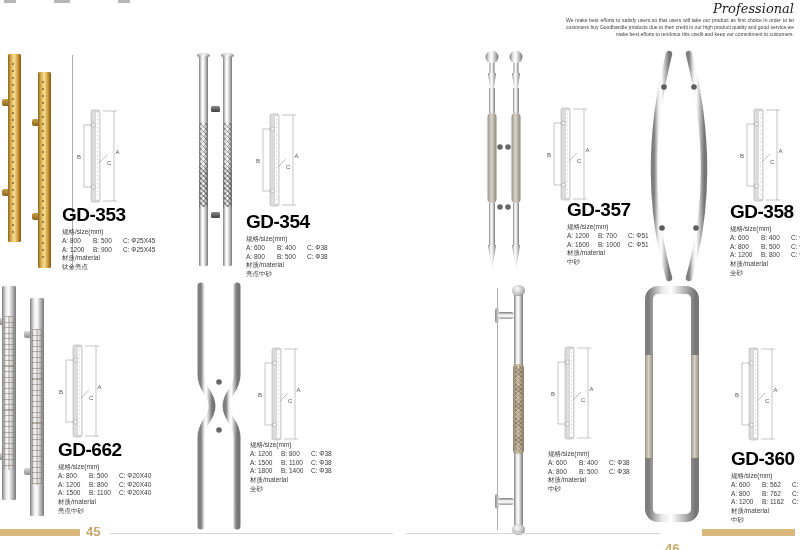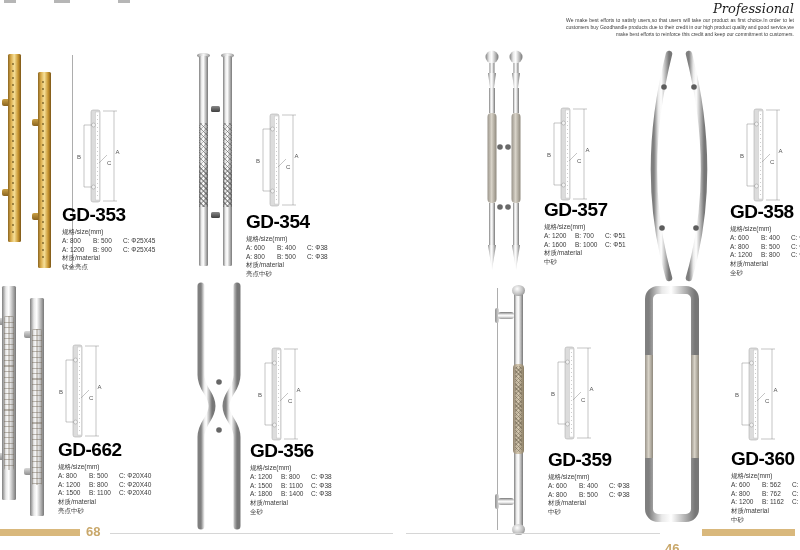--- a/index.html
+++ b/index.html
@@ -229,21 +229,21 @@
     <line x1="38" y1="4" x2="38" y2="94" stroke="#8a8a8a" stroke-width="0.5"></line>
     <line x1="8" y1="18" x2="16" y2="18" stroke="#8a8a8a" stroke-width="0.5"></line>
     <line x1="8" y1="80" x2="16" y2="80" stroke="#8a8a8a" stroke-width="0.5"></line>
     <line x1="8" y1="18" x2="8" y2="80" stroke="#8a8a8a" stroke-width="0.5"></line>
     <line x1="23" y1="56" x2="31" y2="48" stroke="#8a8a8a" stroke-width="0.5"></line>
     <text x="39.5" y="47" font-size="6" fill="#555">A</text>
     <text x="1" y="52" font-size="6" fill="#555">B</text>
     <text x="31" y="58" font-size="6" fill="#555">C</text>
   </svg>
 </div>
-  <div class="cell-text" style="left:544px;top:200px">
+  <div class="cell-text" style="left:567px;top:200px">
     <div class="product-title">GD-357</div>
     <div class="spec-label">规格/size(mm)</div>
     <div class="spec-row">
       <span class="col-a">A: 1200</span>
       <span class="col-b">B: 700</span>
       <span class="col-c">C: Φ51</span>
     </div>
     <div class="spec-row">
       <span class="col-a">A: 1600</span>
       <span class="col-b">B: 1000</span>
@@ -378,21 +378,20 @@
     <line x1="8" y1="18" x2="16" y2="18" stroke="#8a8a8a" stroke-width="0.5"></line>
     <line x1="8" y1="80" x2="16" y2="80" stroke="#8a8a8a" stroke-width="0.5"></line>
     <line x1="8" y1="18" x2="8" y2="80" stroke="#8a8a8a" stroke-width="0.5"></line>
     <line x1="23" y1="56" x2="31" y2="48" stroke="#8a8a8a" stroke-width="0.5"></line>
     <text x="39.5" y="47" font-size="6" fill="#555">A</text>
     <text x="1" y="52" font-size="6" fill="#555">B</text>
     <text x="31" y="58" font-size="6" fill="#555">C</text>
   </svg>
 </div>
   <div class="cell-text" style="left:250px;top:441px">
-    <div class="product-title">GD-356</div>
     <div class="spec-label">规格/size(mm)</div>
     <div class="spec-row">
       <span class="col-a">A: 1200</span>
       <span class="col-b">B: 800</span>
       <span class="col-c">C: Φ38</span>
     </div>
     <div class="spec-row">
       <span class="col-a">A: 1500</span>
       <span class="col-b">B: 1100</span>
       <span class="col-c">C: Φ38</span>
@@ -432,21 +431,20 @@
     <line x1="8" y1="18" x2="16" y2="18" stroke="#8a8a8a" stroke-width="0.5"></line>
     <line x1="8" y1="80" x2="16" y2="80" stroke="#8a8a8a" stroke-width="0.5"></line>
     <line x1="8" y1="18" x2="8" y2="80" stroke="#8a8a8a" stroke-width="0.5"></line>
     <line x1="23" y1="56" x2="31" y2="48" stroke="#8a8a8a" stroke-width="0.5"></line>
     <text x="39.5" y="47" font-size="6" fill="#555">A</text>
     <text x="1" y="52" font-size="6" fill="#555">B</text>
     <text x="31" y="58" font-size="6" fill="#555">C</text>
   </svg>
 </div>
   <div class="cell-text" style="left:548px;top:450px">
-    <div class="product-title">GD-359</div>
     <div class="spec-label">规格/size(mm)</div>
     <div class="spec-row">
       <span class="col-a">A: 600</span>
       <span class="col-b">B: 400</span>
       <span class="col-c">C: Φ38</span>
     </div>
     <div class="spec-row">
       <span class="col-a">A: 800</span>
       <span class="col-b">B: 500</span>
       <span class="col-c">C: Φ38</span>
@@ -497,19 +495,19 @@
     <div class="spec-row">
       <span class="col-a">A: 1200</span>
       <span class="col-b">B: 1162</span>
       <span class="col-c">C: Φ38</span>
     </div>
     <div class="spec-label">材质/material</div>
     <div class="spec-finish">中砂</div>
   </div>
 
   <div class="gold-bar" style="left:0;top:529px;width:80px"></div>
-  <div class="pagenum" style="left:86px;top:524px">68</div>
+  <div class="pagenum" style="left:86px;top:524px">45</div>
   <div class="rule" style="left:110px;top:533px;width:283px"></div>
   <div class="rule" style="left:406px;top:533px;width:254px"></div>
   <div class="pagenum" style="left:665px;top:541px">46</div>
   <div class="gold-bar" style="left:702px;top:529px;width:93px"></div>
 
 </div>
 
 </body></html>

